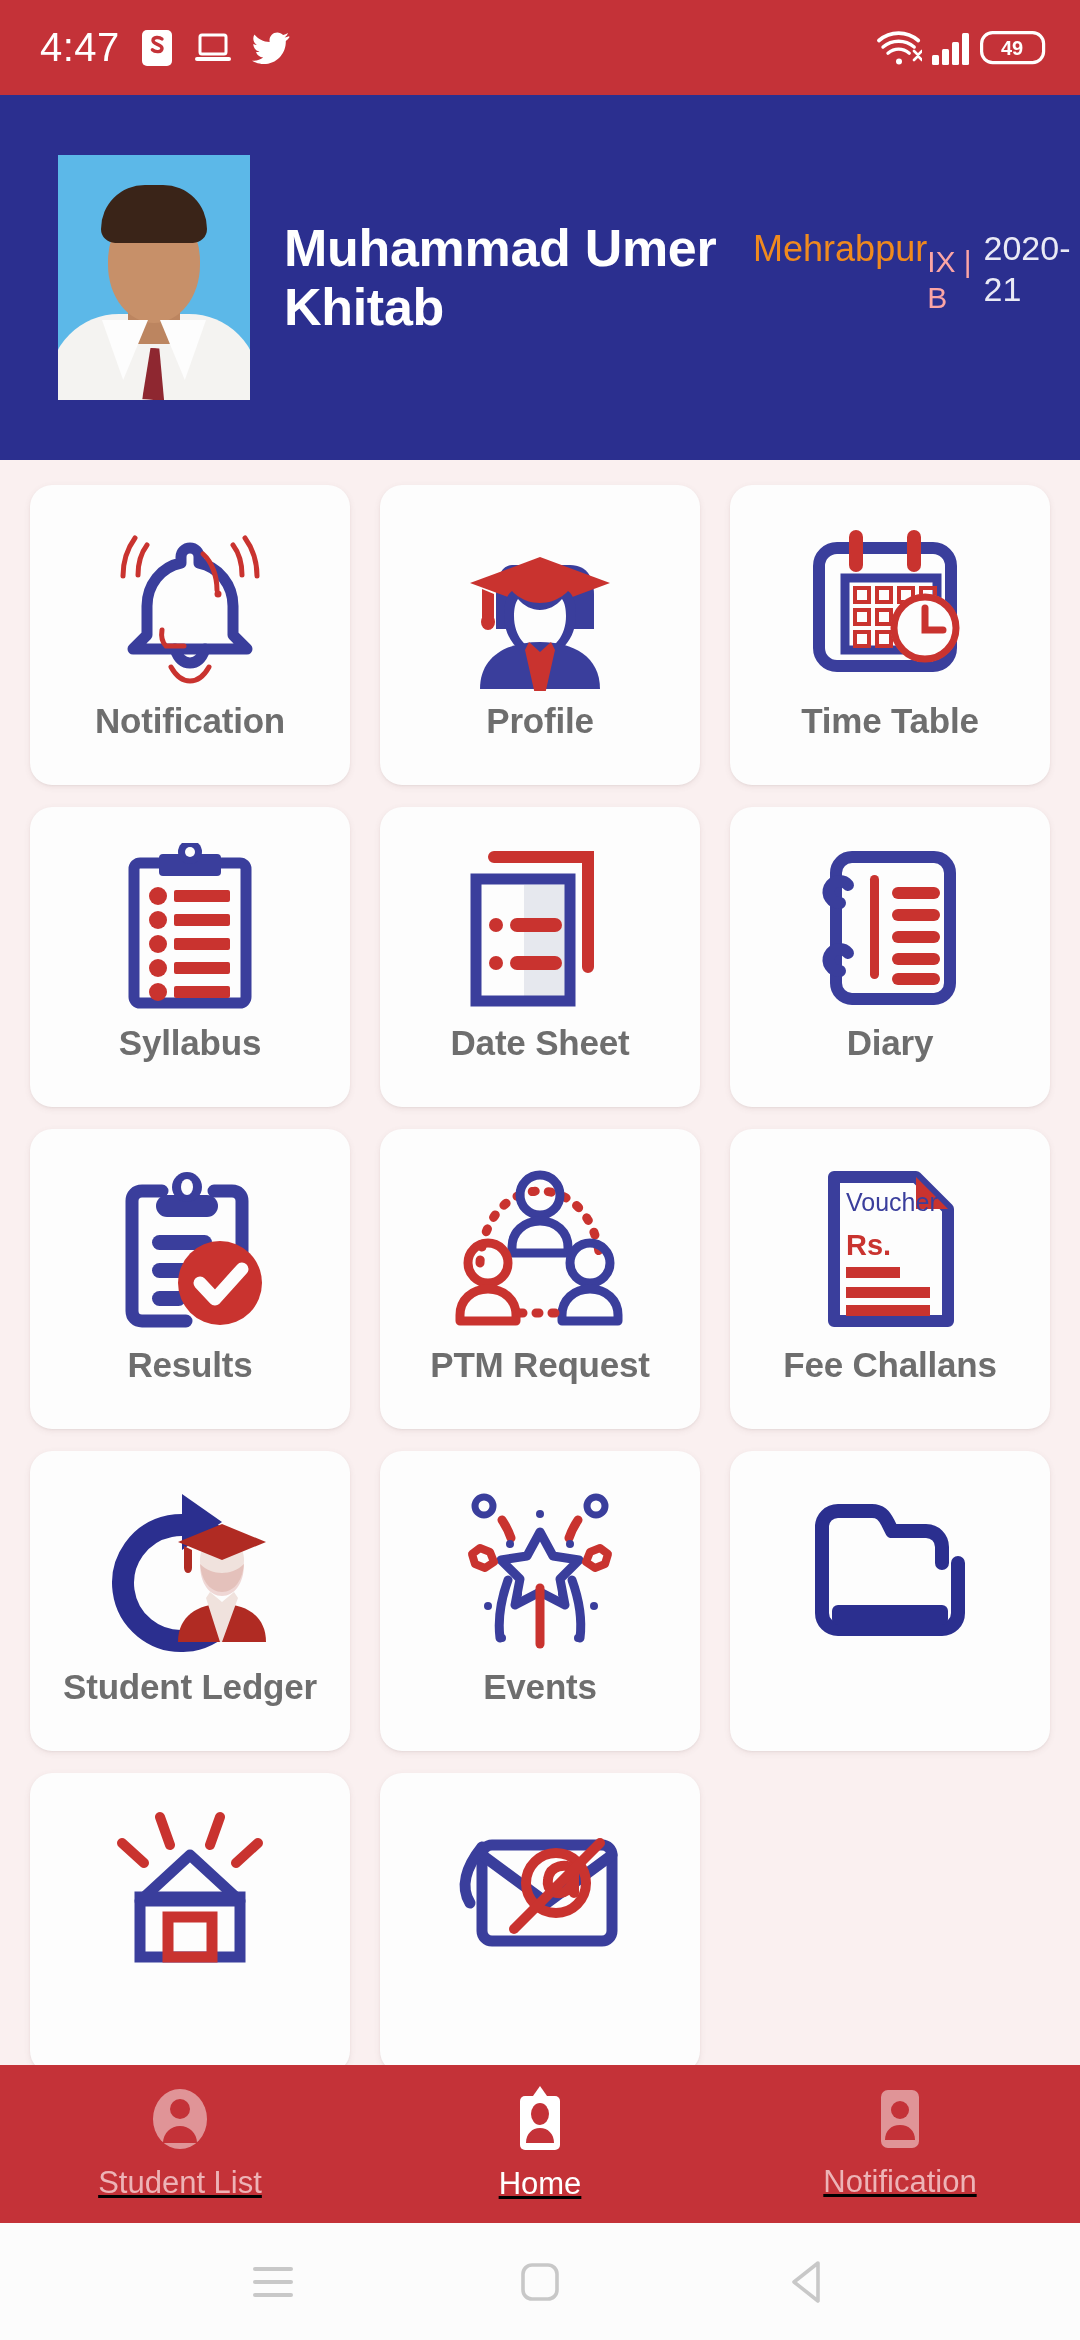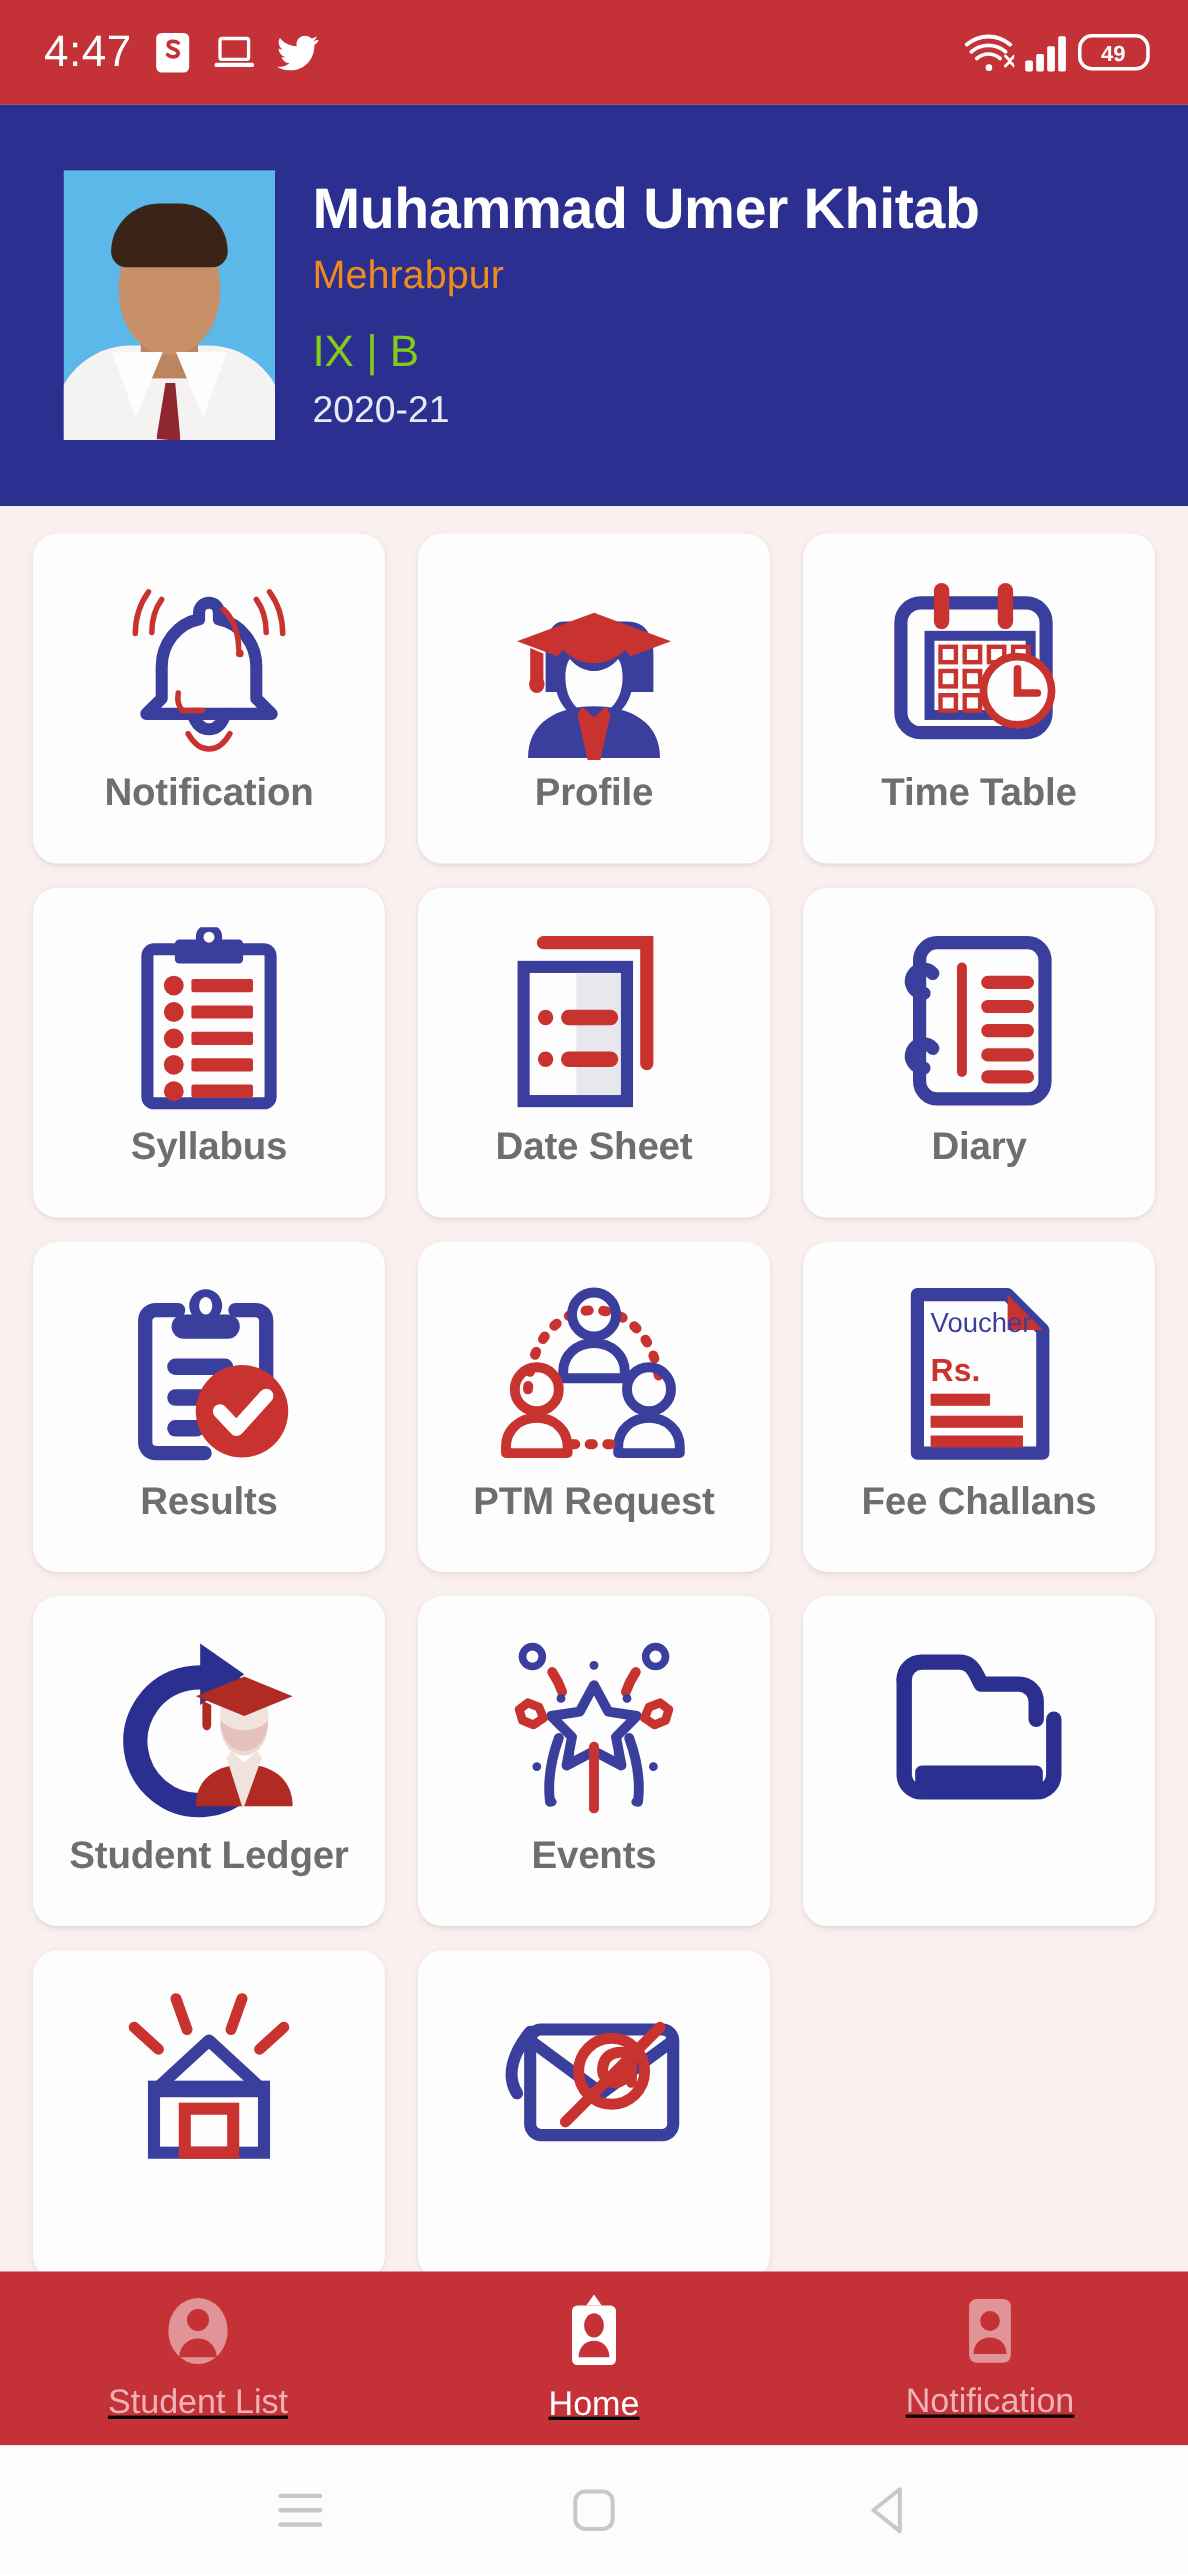--- a/index.html
+++ b/index.html
@@ -53,24 +53,24 @@
     position:absolute; bottom:0; left:50%; transform:translateX(-50%) rotate(2deg);
     width:22px; height:52px; background:#8E2730;
     clip-path:polygon(30% 0,70% 0,100% 100%,0 100%);
   }
   .photo .collarL,.photo .collarR{
     position:absolute; bottom:20px; width:46px; height:60px; background:#FDFDFD;
   }
   .photo .collarL{ left:44px; clip-path:polygon(0 0,100% 0,46% 100%); }
   .photo .collarR{ right:44px; clip-path:polygon(0 0,100% 0,54% 100%); }
 
-  .hinfo{ margin-left:34px; display:flex; flex-direction:column; justify-content:center; }
+  .hinfo{ margin-left:34px; display:flex; flex-direction:row; justify-content:center; }
   .hname{ color:#FFFFFF; font-size:52px; font-weight:bold; line-height:1.12; letter-spacing:-.3px; }
   .hcampus{ color:#F08A1E; font-size:36px; margin-top:8px; line-height:1.2; }
-  .hclass{ color:#84cc16; font-size:40px; margin-top:25px; line-height:1.2; }
+  .hclass{ color:#fca5a5; font-size:30px; margin-top:25px; line-height:1.2; }
   .hsession{ color:#EAEAF5; font-size:34px; margin-top:9px; line-height:1.2; }
 
   
   .grid{
     position:absolute; top:460px; left:0; width:1080px; height:1605px;
     padding:25px 30px 0 30px;
     display:grid; grid-template-columns:repeat(3,1fr);
     gap:22px 30px; align-content:start;
     overflow:hidden;
   }

